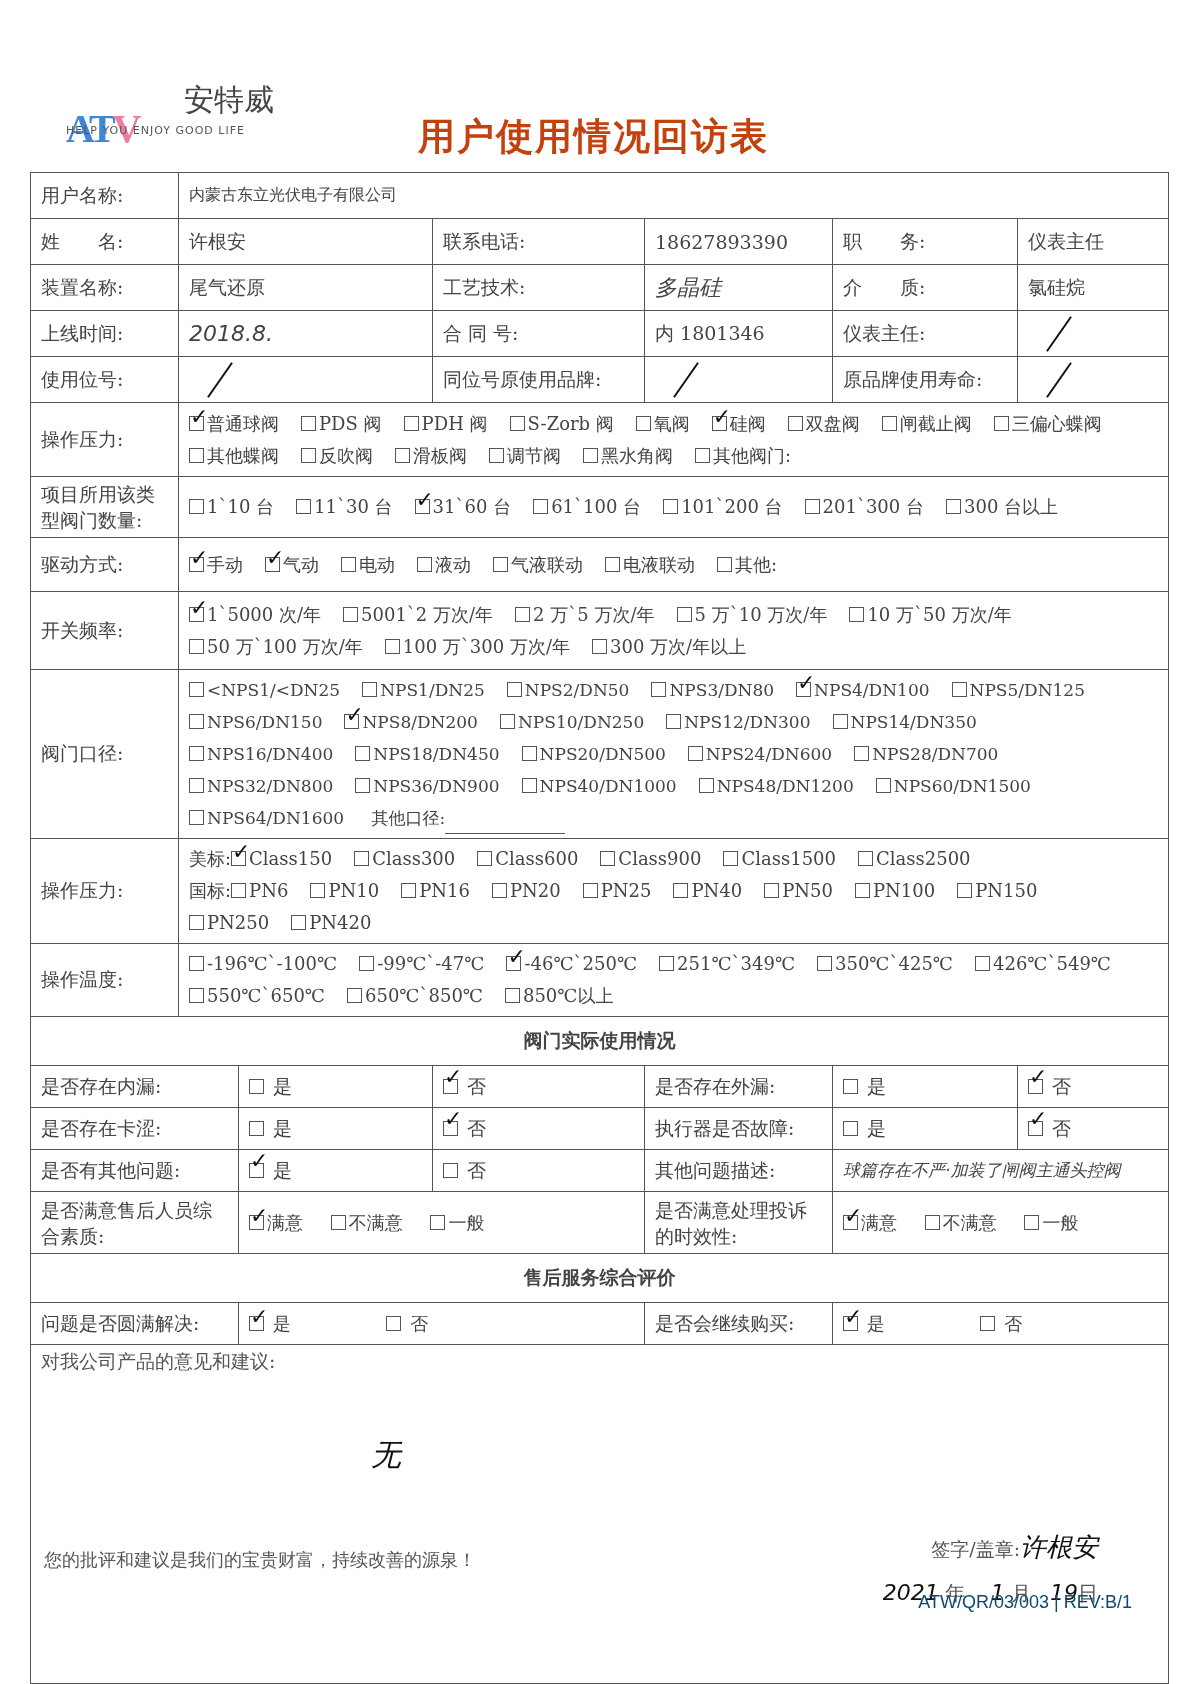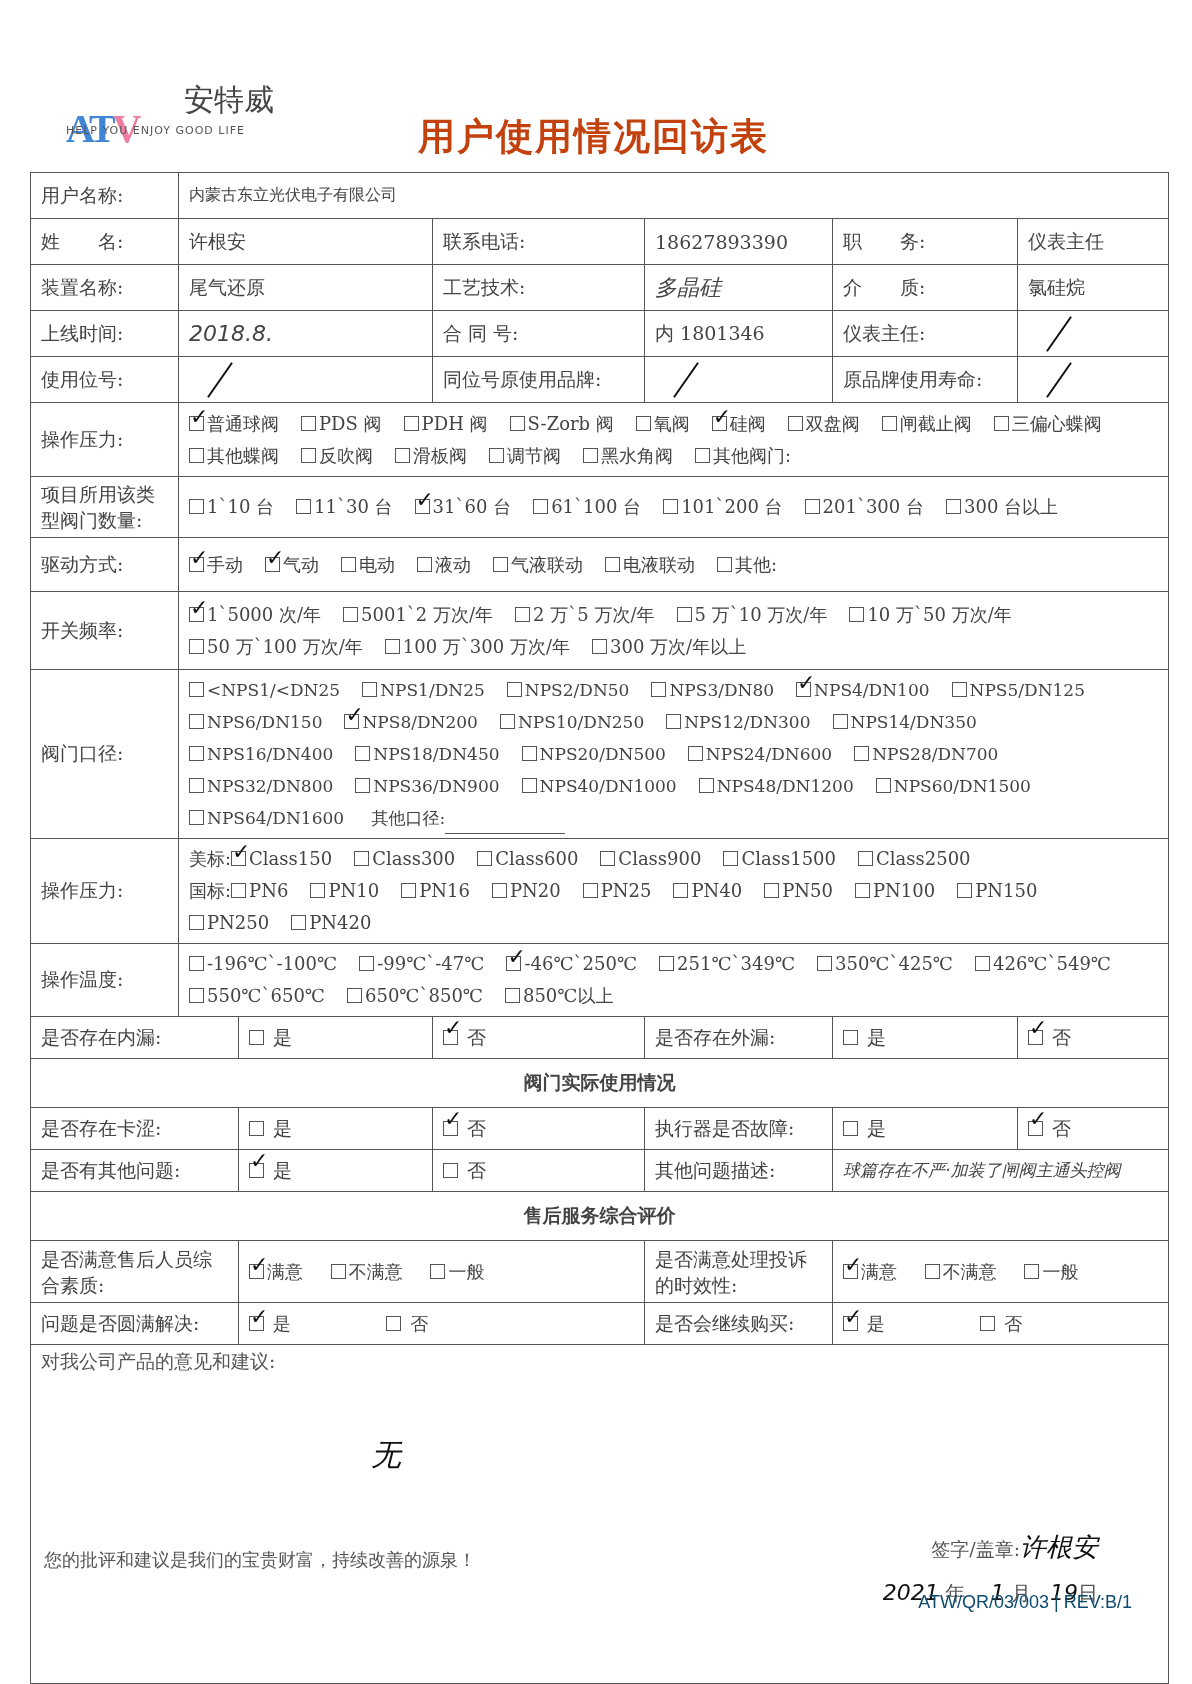--- a/index.html
+++ b/index.html
@@ -128,63 +128,63 @@
     <td colspan="7" class="opts">
       <div><span>美标:</span><span><span class="opt"><span class="box on"></span><span>Class150</span></span><span class="opt"><span class="box"></span><span>Class300</span></span><span class="opt"><span class="box"></span><span>Class600</span></span><span class="opt"><span class="box"></span><span>Class900</span></span><span class="opt"><span class="box"></span><span>Class1500</span></span><span class="opt"><span class="box"></span><span>Class2500</span></span></span></div>
       <div><span>国标:</span><span><span class="opt"><span class="box"></span><span>PN6</span></span><span class="opt"><span class="box"></span><span>PN10</span></span><span class="opt"><span class="box"></span><span>PN16</span></span><span class="opt"><span class="box"></span><span>PN20</span></span><span class="opt"><span class="box"></span><span>PN25</span></span><span class="opt"><span class="box"></span><span>PN40</span></span><span class="opt"><span class="box"></span><span>PN50</span></span><span class="opt"><span class="box"></span><span>PN100</span></span><span class="opt"><span class="box"></span><span>PN150</span></span><span class="opt"><span class="box"></span><span>PN250</span></span><span class="opt"><span class="box"></span><span>PN420</span></span></span></div>
     </td>
   </tr>
   <tr style="height:66px">
     <td class="lbl">操作温度:</td>
     <td colspan="7" class="opts"><span class="opt"><span class="box"></span><span>-196℃`-100℃</span></span><span class="opt"><span class="box"></span><span>-99℃`-47℃</span></span><span class="opt"><span class="box on"></span><span>-46℃`250℃</span></span><span class="opt"><span class="box"></span><span>251℃`349℃</span></span><span class="opt"><span class="box"></span><span>350℃`425℃</span></span><span class="opt"><span class="box"></span><span>426℃`549℃</span></span><span class="opt"><span class="box"></span><span>550℃`650℃</span></span><span class="opt"><span class="box"></span><span>650℃`850℃</span></span><span class="opt"><span class="box"></span><span>850℃以上</span></span></td>
   </tr>
 
-  <tr style="height:42px">
-    <td colspan="2" class="lbl">是否存在内漏:</td>
-    <td><span class="box"></span> <span>是</span></td>
-    <td><span class="box on"></span> <span>否</span></td>
-    <td colspan="2" class="lbl">是否存在外漏:</td>
-    <td><span class="box"></span> <span>是</span></td>
-    <td><span class="box on"></span> <span>否</span></td>
-  </tr>
   <tr>
     <td colspan="8" class="section">阀门实际使用情况</td>
+  </tr>
+  <tr style="height:42px">
+    <td colspan="2" class="lbl">是否存在内漏:</td>
+    <td><span class="box"></span> <span>是</span></td>
+    <td><span class="box on"></span> <span>否</span></td>
+    <td colspan="2" class="lbl">是否存在外漏:</td>
+    <td><span class="box"></span> <span>是</span></td>
+    <td><span class="box on"></span> <span>否</span></td>
   </tr>
   <tr style="height:42px">
     <td colspan="2" class="lbl">是否存在卡涩:</td>
     <td><span class="box"></span> <span>是</span></td>
     <td><span class="box on"></span> <span>否</span></td>
     <td colspan="2" class="lbl">执行器是否故障:</td>
     <td><span class="box"></span> <span>是</span></td>
     <td><span class="box on"></span> <span>否</span></td>
   </tr>
   <tr style="height:42px">
     <td colspan="2" class="lbl">是否有其他问题:</td>
     <td><span class="box on"></span> <span>是</span></td>
     <td><span class="box"></span> <span>否</span></td>
     <td colspan="2" class="lbl">其他问题描述:</td>
     <td colspan="2" class="hand" style="font-size:17px;white-space:nowrap;overflow:hidden">球篇存在不严·加装了闸阀主通头控阀</td>
   </tr>
 
-  <tr>
-    <td colspan="8" class="section">售后服务综合评价</td>
-  </tr>
   <tr style="height:62px">
     <td colspan="2" class="lbl" style="line-height:26px">是否满意售后人员综合素质:</td>
     <td colspan="2" class="opts">
       <span class="opt"><span class="box on"></span><span>满意</span></span>
       <span class="opt"><span class="box"></span><span>不满意</span></span>
       <span class="opt"><span class="box"></span><span>一般</span></span>
     </td>
     <td colspan="2" class="lbl" style="line-height:26px">是否满意处理投诉的时效性:</td>
     <td colspan="2" class="opts">
       <span class="opt"><span class="box on"></span><span>满意</span></span>
       <span class="opt"><span class="box"></span><span>不满意</span></span>
       <span class="opt"><span class="box"></span><span>一般</span></span>
     </td>
+  </tr>
+  <tr>
+    <td colspan="8" class="section">售后服务综合评价</td>
   </tr>
   <tr style="height:42px">
     <td colspan="2" class="lbl">问题是否圆满解决:</td>
     <td colspan="2" class="opts">
       <span class="opt" style="margin-right:90px"><span class="box on"></span> <span>是</span></span>
       <span class="opt"><span class="box"></span> <span>否</span></span>
     </td>
     <td colspan="2" class="lbl">是否会继续购买:</td>
     <td colspan="2" class="opts">
       <span class="opt" style="margin-right:90px"><span class="box on"></span> <span>是</span></span>

